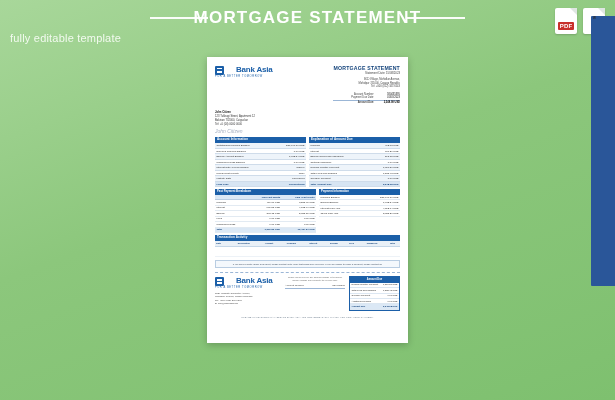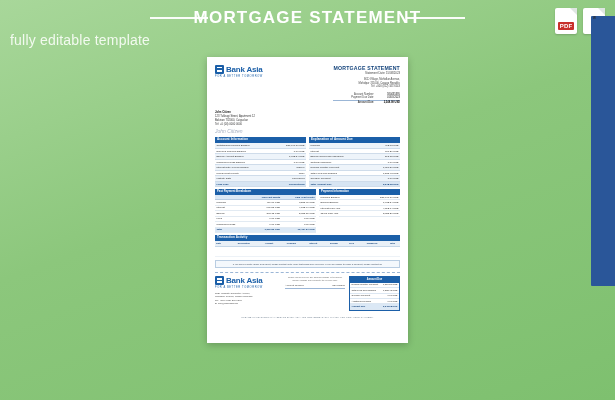--- a/index.html
+++ b/index.html
@@ -14,21 +14,21 @@
     position:relative; width:615px; height:400px;
     background: linear-gradient(160deg,#a8d79a 0%, #8cc77c 45%, #7ec06f 100%);
   }
   
   .brand {
     position:absolute; left:10px; top:8px;
     color:#ffffff; font-weight:bold; font-size:15px; letter-spacing:.5px;
   }
   .brand-sub {
     position:absolute; left:10px; top:32px;
-    color:#f2faef; font-size:14px; letter-spacing:.2px;
+    color:#f2faef; font-size:11px; letter-spacing:.2px;
   }
   .main-title {
     position:absolute; left:0; right:0; top:8px;
     text-align:center; color:#ffffff; font-weight:bold;
     font-size:17px; letter-spacing:1.2px;
   }
   .title-rule {
     position:absolute; top:17px; height:2px; background:#ffffff; opacity:.95;
   }
   .title-rule.left { left:150px; width:58px; }
@@ -54,21 +54,21 @@
   .sheet {
     position:absolute; left:207px; top:57px; width:201px; height:286px;
     background:#ffffff; box-shadow:0 2px 7px rgba(0,0,0,.22);
   }
   .doc {
     position:absolute; left:8px; top:8px; width:185px; height:270px;
     font-size:3px; color:#2b2b2b; line-height:1.25;
   }
   
   .dhead { display:flex; justify-content:space-between; align-items:flex-start; }
-  .bank-logo { display:flex; align-items:flex-start; gap:2px; }
+  .bank-logo { display:flex; align-items:flex-end; gap:12px; }
   .bank-mark {
     width:9px; height:9px; background:#1b5fa8; border-radius:1px; position:relative;
   }
   .bank-mark:before, .bank-mark:after{
     content:""; position:absolute; background:#fff;
   }
   .bank-mark:before{ left:2px; top:2px; width:5px; height:1.2px; }
   .bank-mark:after{ left:2px; top:4.6px; width:5px; height:2.4px; }
   .bank-name { font-size:8px; font-weight:bold; color:#1b5fa8; letter-spacing:-.2px; }
   .bank-tag { font-size:2.6px; color:#1b5fa8; letter-spacing:.6px; }

